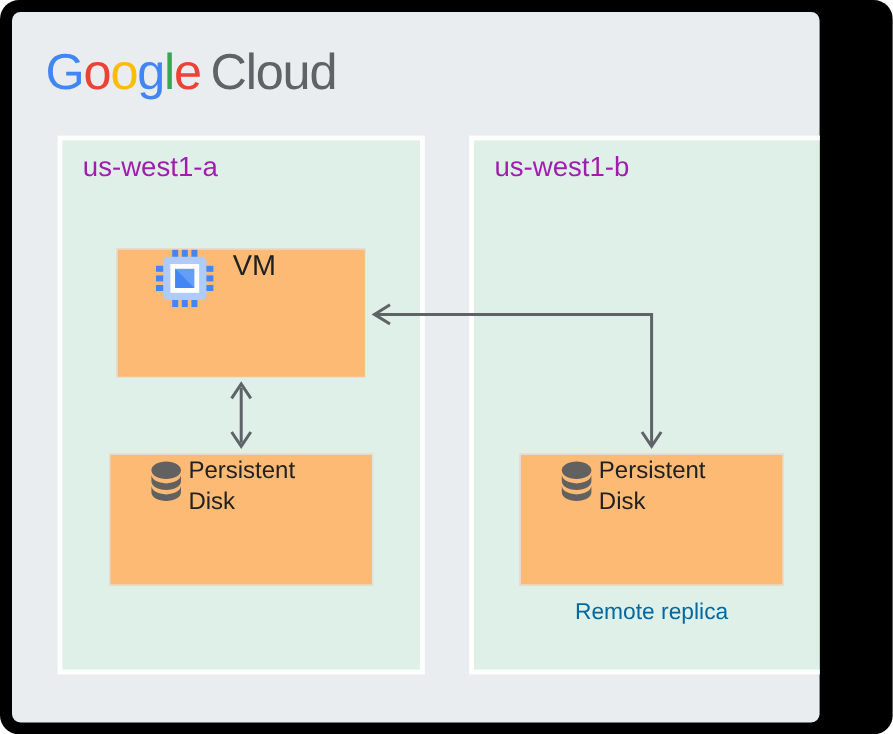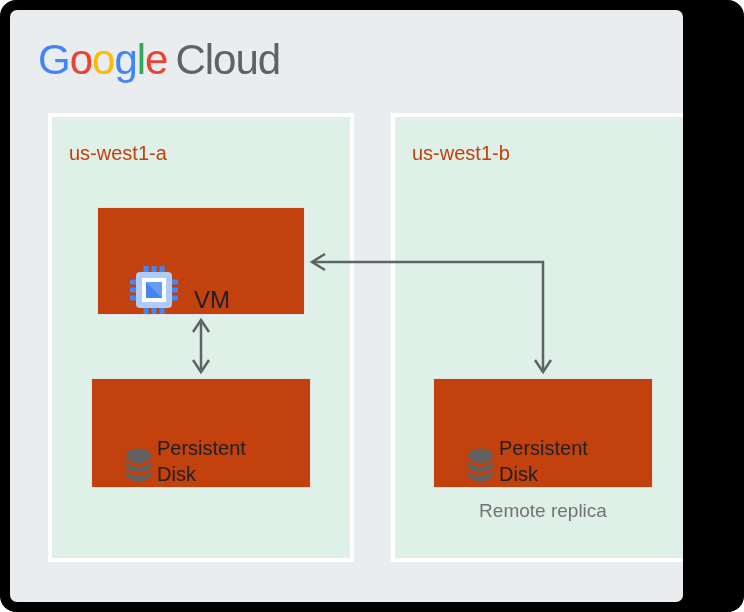--- a/index.html
+++ b/index.html
@@ -29,39 +29,39 @@
   .lg-cloud{color:#5f6368;margin-left:8px;}
   
   .zone{
     position:absolute;width:306px;height:449px;top:103px;
     background:#dff0e8;border:4px solid #ffffff;
     box-sizing:border-box;
   }
   .zone-a{left:38px;}
   .zone-b{left:381px;}
   .zone-label{
-    position:absolute;left:17px;top:25px;
-    font-size:20px;color:#c2410c;
+    position:absolute;left:17px;top:9px;
+    font-size:23px;color:#a21caf;
   }
   
   .card{
-    position:absolute;background:#c2410c;
+    position:absolute;background:#fdba74;
     border:1.5px solid #e0e3e6;box-sizing:border-box;
-    display:flex;align-items:flex-end;
+    display:flex;align-items:flex-start;
   }
   .card-vm{left:45px;top:90px;width:208px;height:108px;padding-left:32px;gap:16px;}
   .card-disk{width:220px;height:110px;padding-left:28px;gap:0;}
   .card-disk-a{left:39px;top:261px;}
   .card-disk-b{left:38px;top:261px;}
   .vm-label{font-size:24px;color:#202124;}
   .disk-label{font-size:20px;line-height:26px;color:#202124;width:104px;}
   .icon-wrap{display:inline-flex;flex:none;}
   .caption{
     position:absolute;left:38px;top:383px;width:220px;
-    text-align:center;font-size:19px;color:#737373;
+    text-align:center;font-size:19px;color:#0369a1;
   }
   
   .arrows{position:absolute;left:0;top:0;pointer-events:none;}
 </style>
 </head>
 <body>
 
 <div class="frame">
   <div class="canvas">
 

